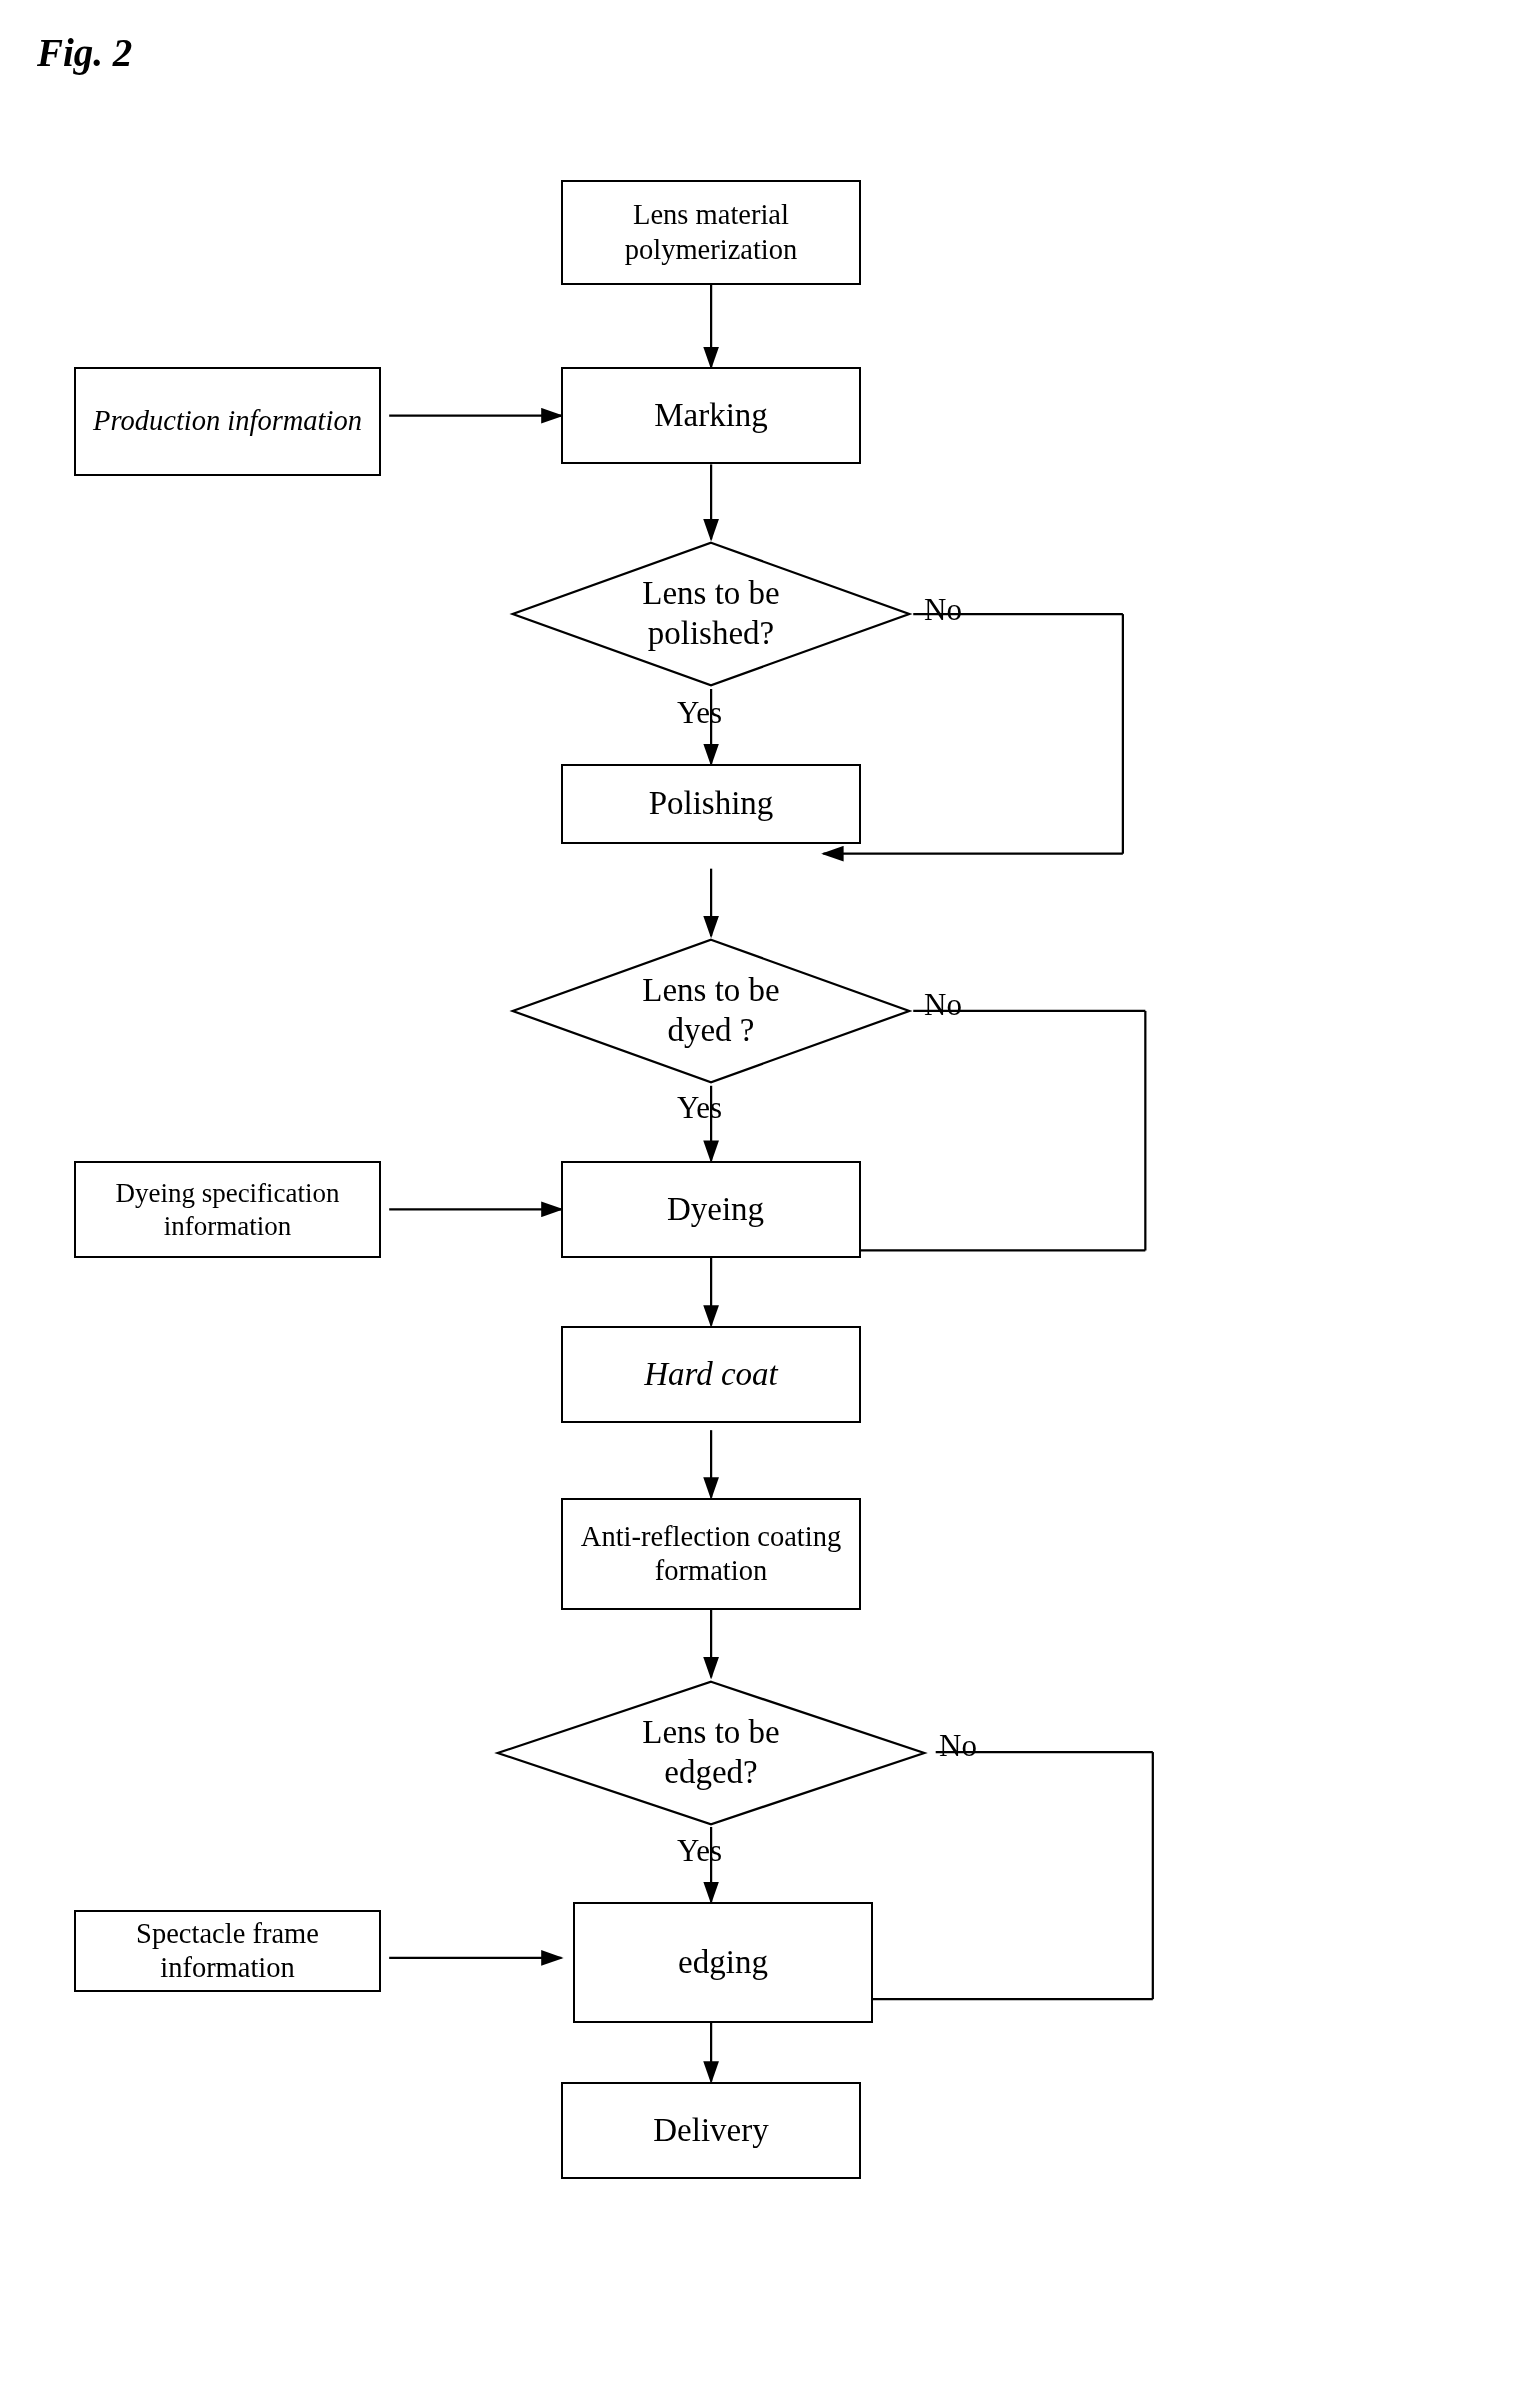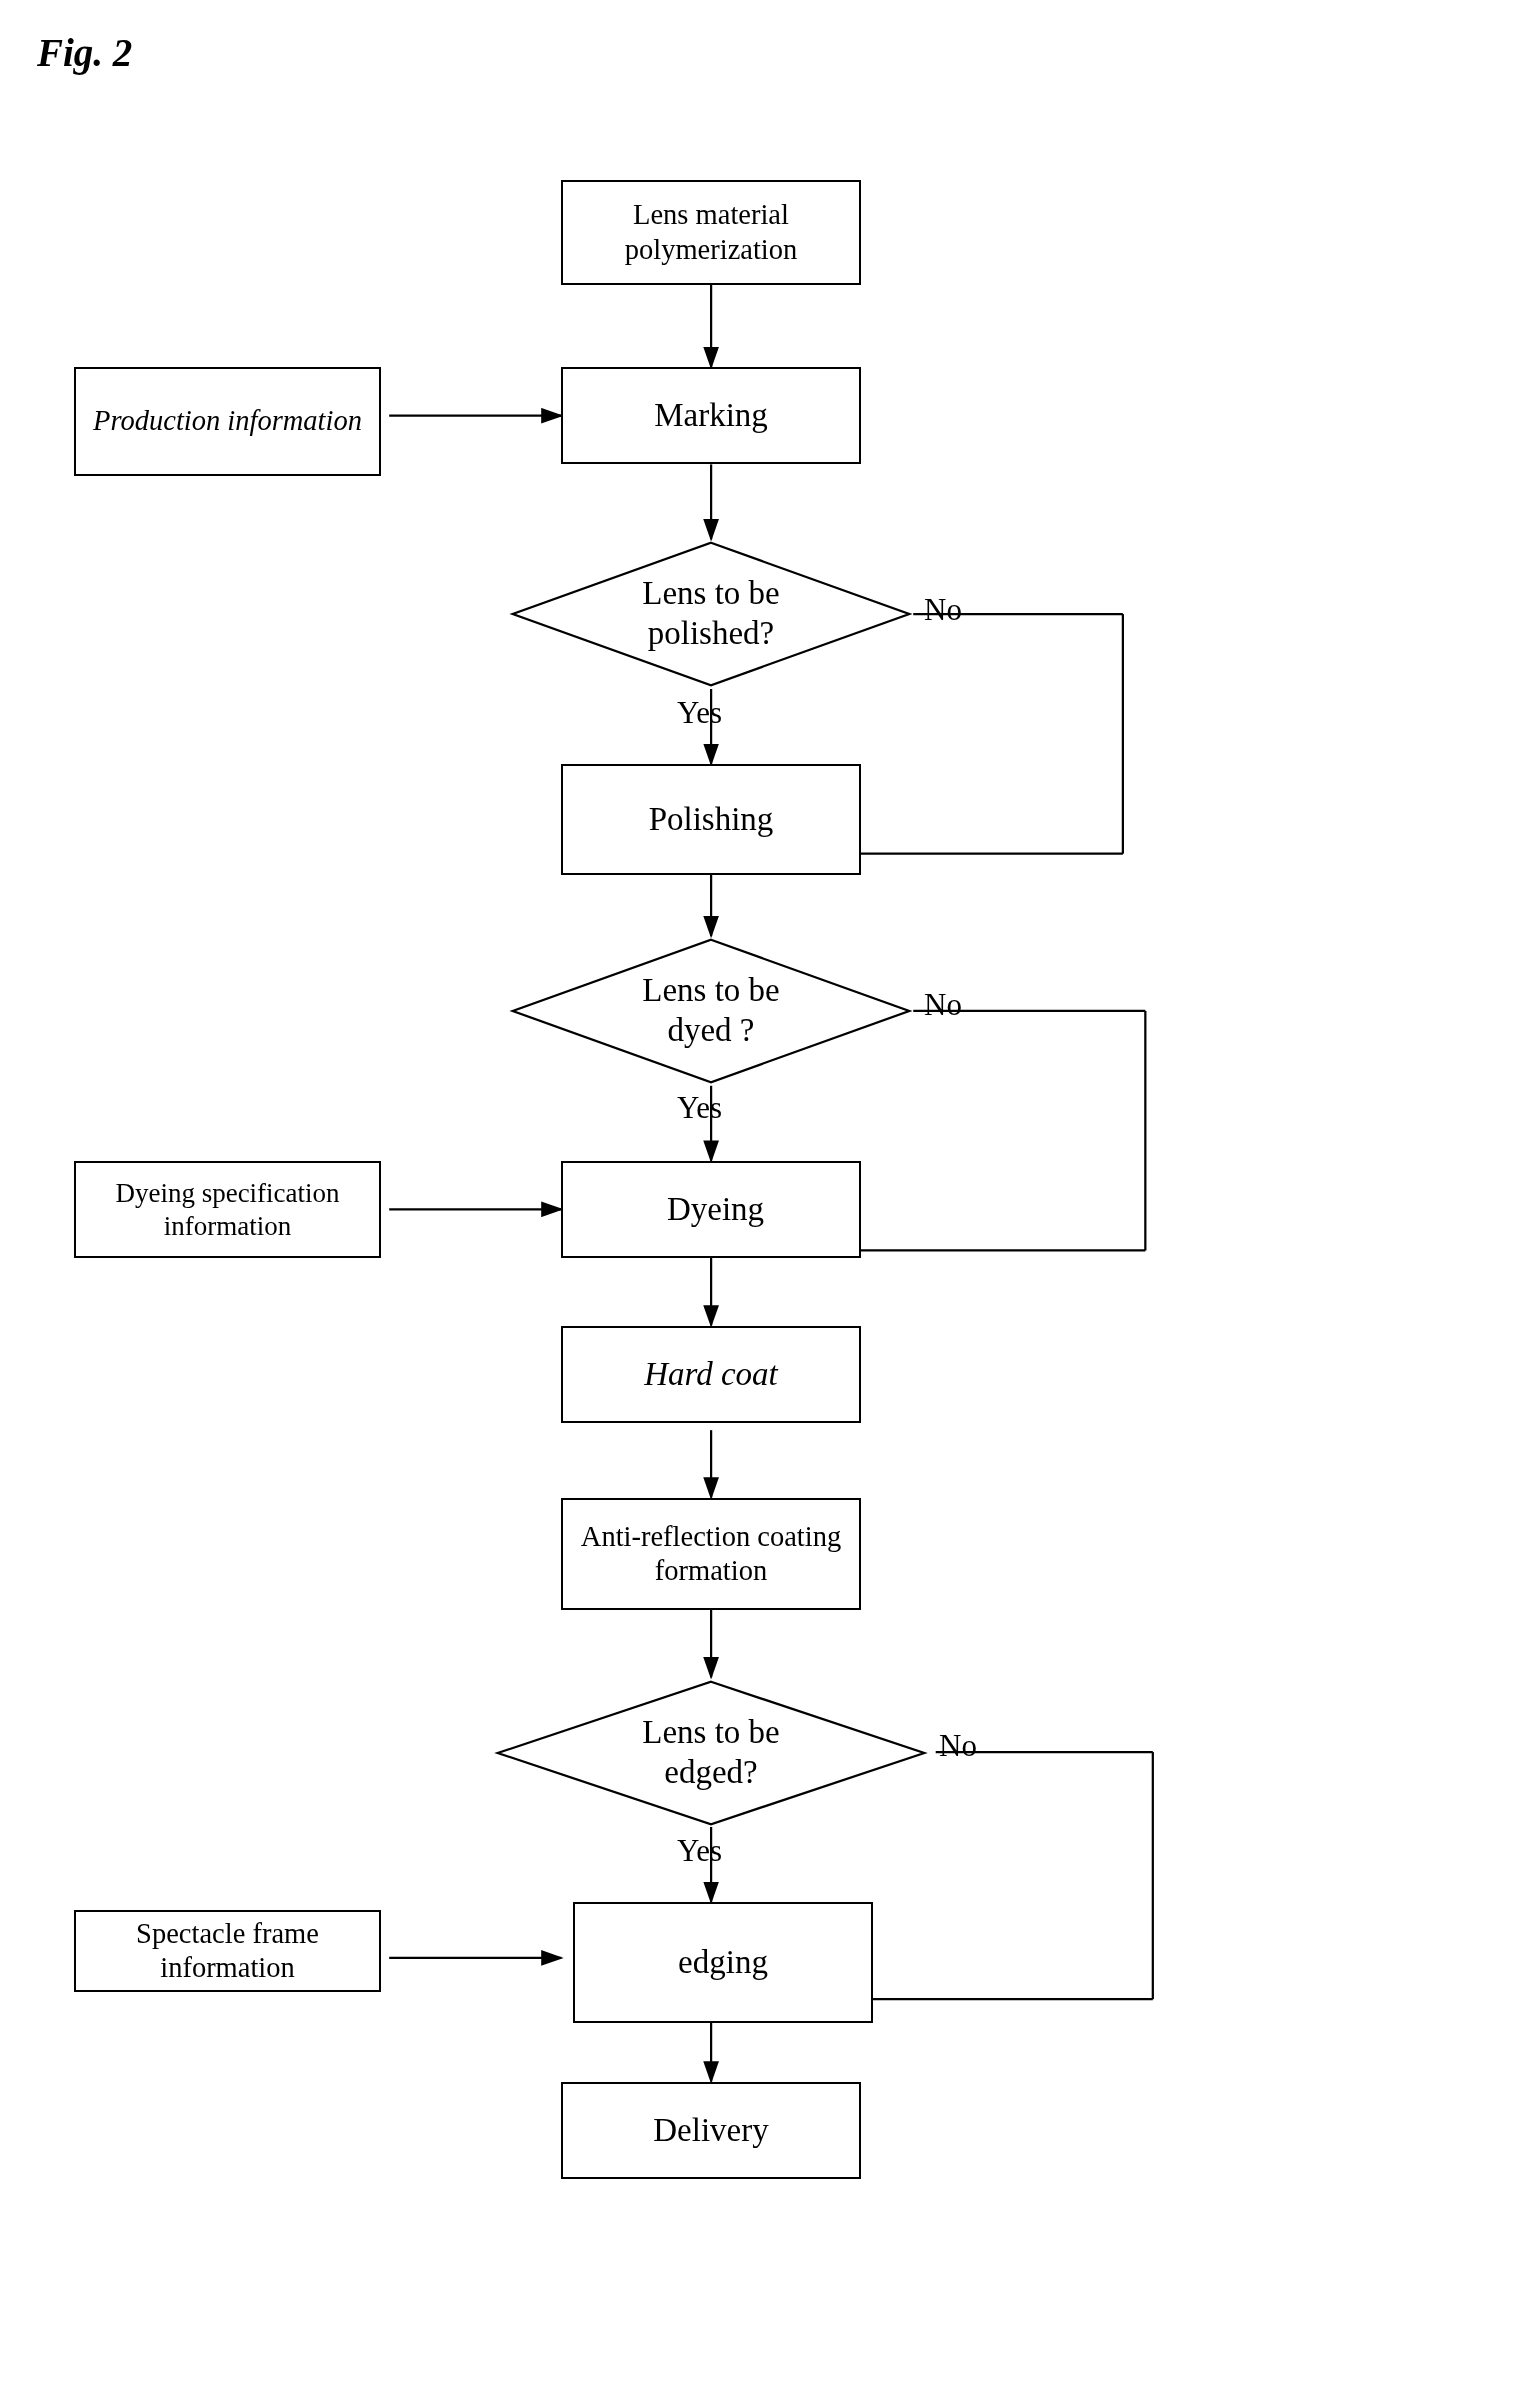--- a/index.html
+++ b/index.html
@@ -151,21 +151,21 @@
 
     <div class="diamond-container" style="position:absolute; left:472px; top:419px; width:404px; height:150px;">
       <div class="diamond">
         <svg viewBox="0 0 540 200" xmlns="http://www.w3.org/2000/svg" preserveAspectRatio="none">
           <polygon points="270,5 535,100 270,195 5,100" fill="white" stroke="black" stroke-width="3"></polygon>
         </svg>
         <div class="diamond-text">Lens to be<br>polished?</div>
       </div>
     </div>
 
-    <div class="box" style="left:524px; top:644px; width:300px; height:111px;">Polishing</div>
+    <div class="box" style="left:524px; top:644px; width:300px; height:80px;">Polishing</div>
 
     <div class="diamond-container" style="position:absolute; left:472px; top:816px; width:404px; height:150px;">
       <div class="diamond">
         <svg viewBox="0 0 540 200" xmlns="http://www.w3.org/2000/svg" preserveAspectRatio="none">
           <polygon points="270,5 535,100 270,195 5,100" fill="white" stroke="black" stroke-width="3"></polygon>
         </svg>
         <div class="diamond-text">Lens to be<br>dyed ?</div>
       </div>
     </div>
 

